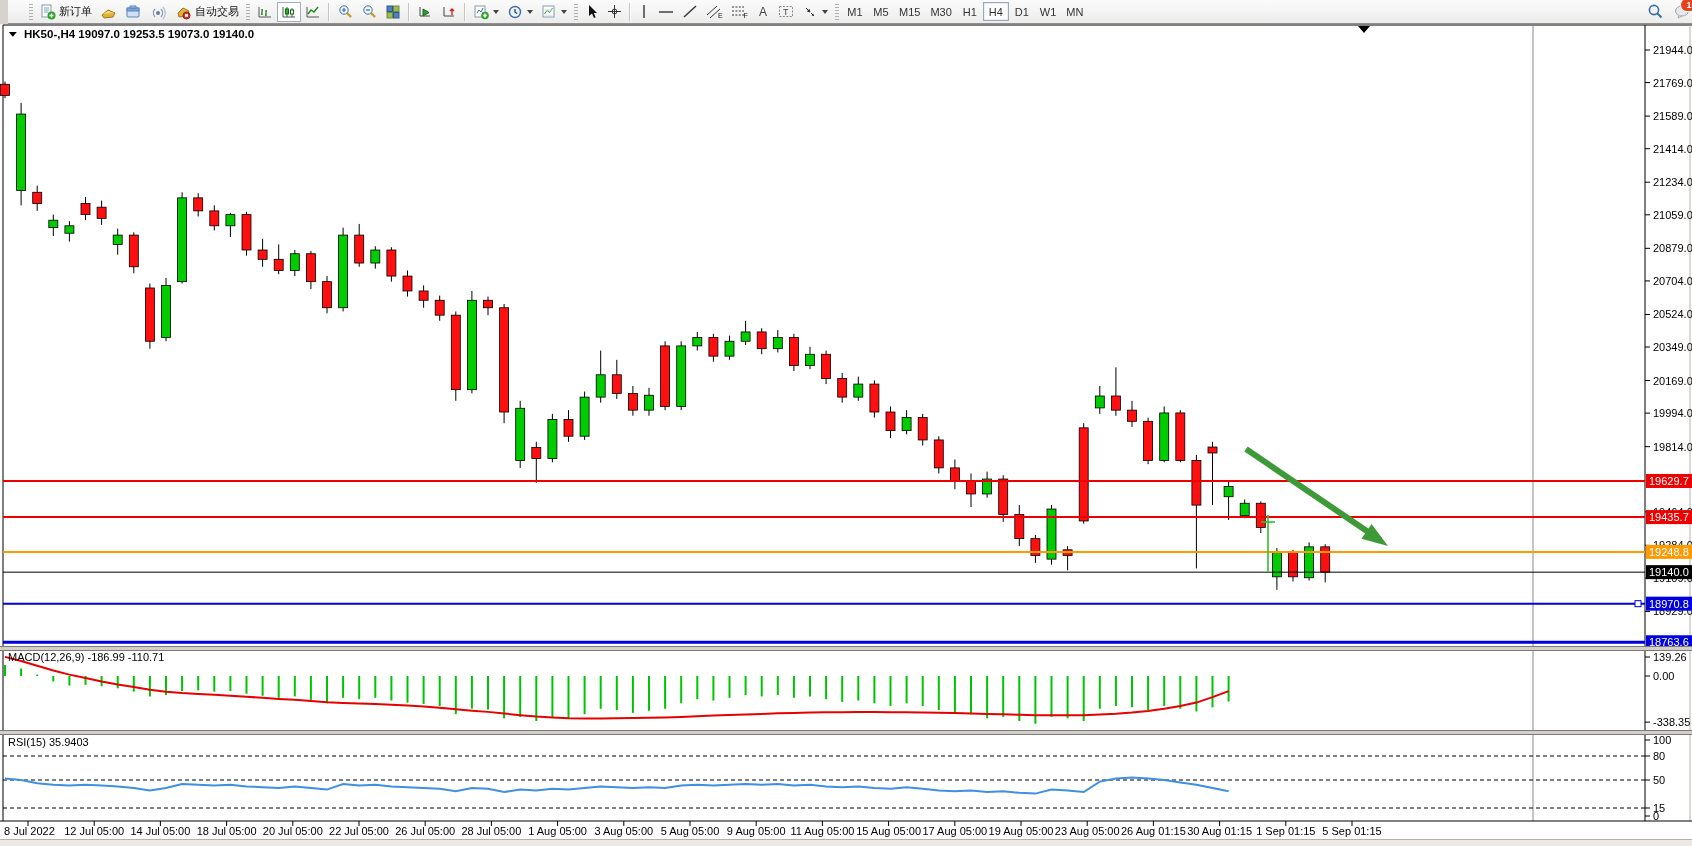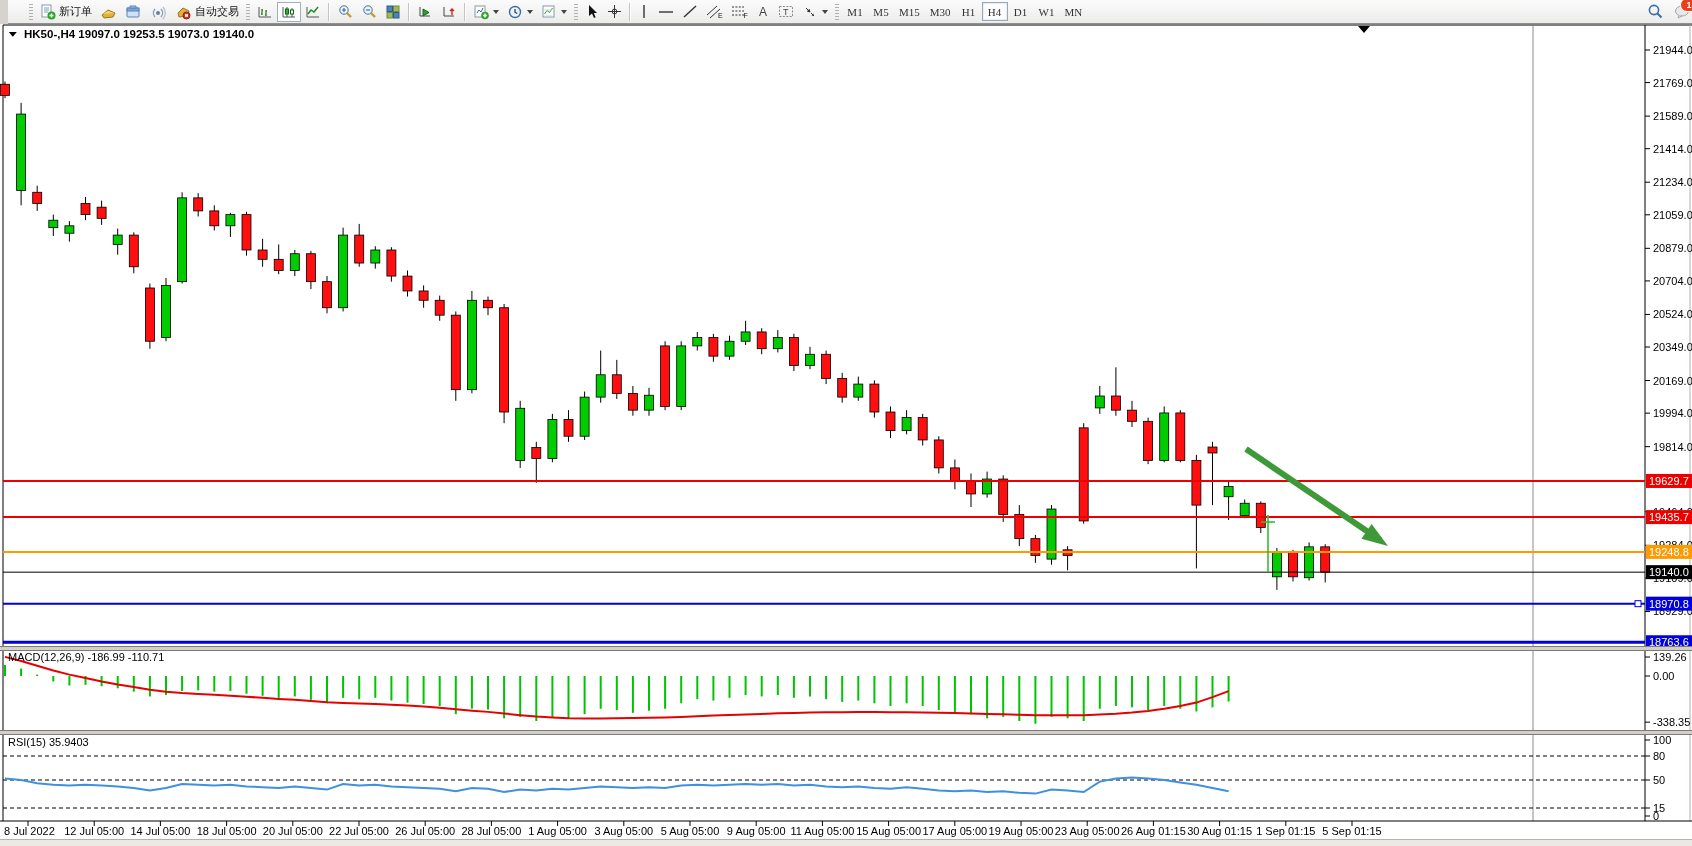--- a/index.html
+++ b/index.html
@@ -13,21 +13,21 @@
     background:repeating-linear-gradient(to bottom,#b0b0b0 0 1px,rgba(0,0,0,0) 1px 3px);}
   .tb-sep{width:1px;height:18px;background:#c4c4c4;border-right:1px solid #fff;margin:0 3px;}
   .tbtn{height:20px;display:flex;align-items:center;gap:3px;padding:0 3px;
     border:1px solid rgba(0,0,0,0);background:rgba(0,0,0,0);cursor:default;
     font-family:inherit;font-size:11px;color:#111;}
   .tbtn.pressed{background:#fff;border:1px solid #9db0c4;}
   .tbtn svg{display:block;}
   .caret{width:0;height:0;border-left:3px solid rgba(0,0,0,0);border-right:3px solid rgba(0,0,0,0);
     border-top:4px solid #444;margin-left:1px;}
   .tf-btn{height:19px;min-width:26px;text-align:center;border:1px solid rgba(0,0,0,0);
-    background:rgba(0,0,0,0);font-family:Liberation Serif, serif;font-size:11px;color:#333;padding:0 4px;}
+    background:rgba(0,0,0,0);font-family:Liberation Sans, sans-serif;font-size:11px;color:#333;padding:0 4px;}
   .tf-btn.active{background:#fdfdfd;border:1px solid #96a8bb;box-shadow:inset 0 0 2px #b9c6d4;}
   .tb-right{position:absolute;right:8px;top:0;height:24px;display:flex;align-items:center;gap:10px;}
   .chat-badge{position:absolute;right:-6px;top:-5px;background:#e8401c;color:#fff;
     border-radius:8px;min-width:12px;height:12px;font-size:9px;line-height:12px;
     text-align:center;padding:0 2px;font-weight:bold;border:1px solid #fff;}
   
   .chart-wrap{position:absolute;left:0;top:24px;width:1692px;height:822px;background:#fff;}
   svg text{font-family:"Liberation Sans","DejaVu Sans",sans-serif;}
 </style>
 </head>

